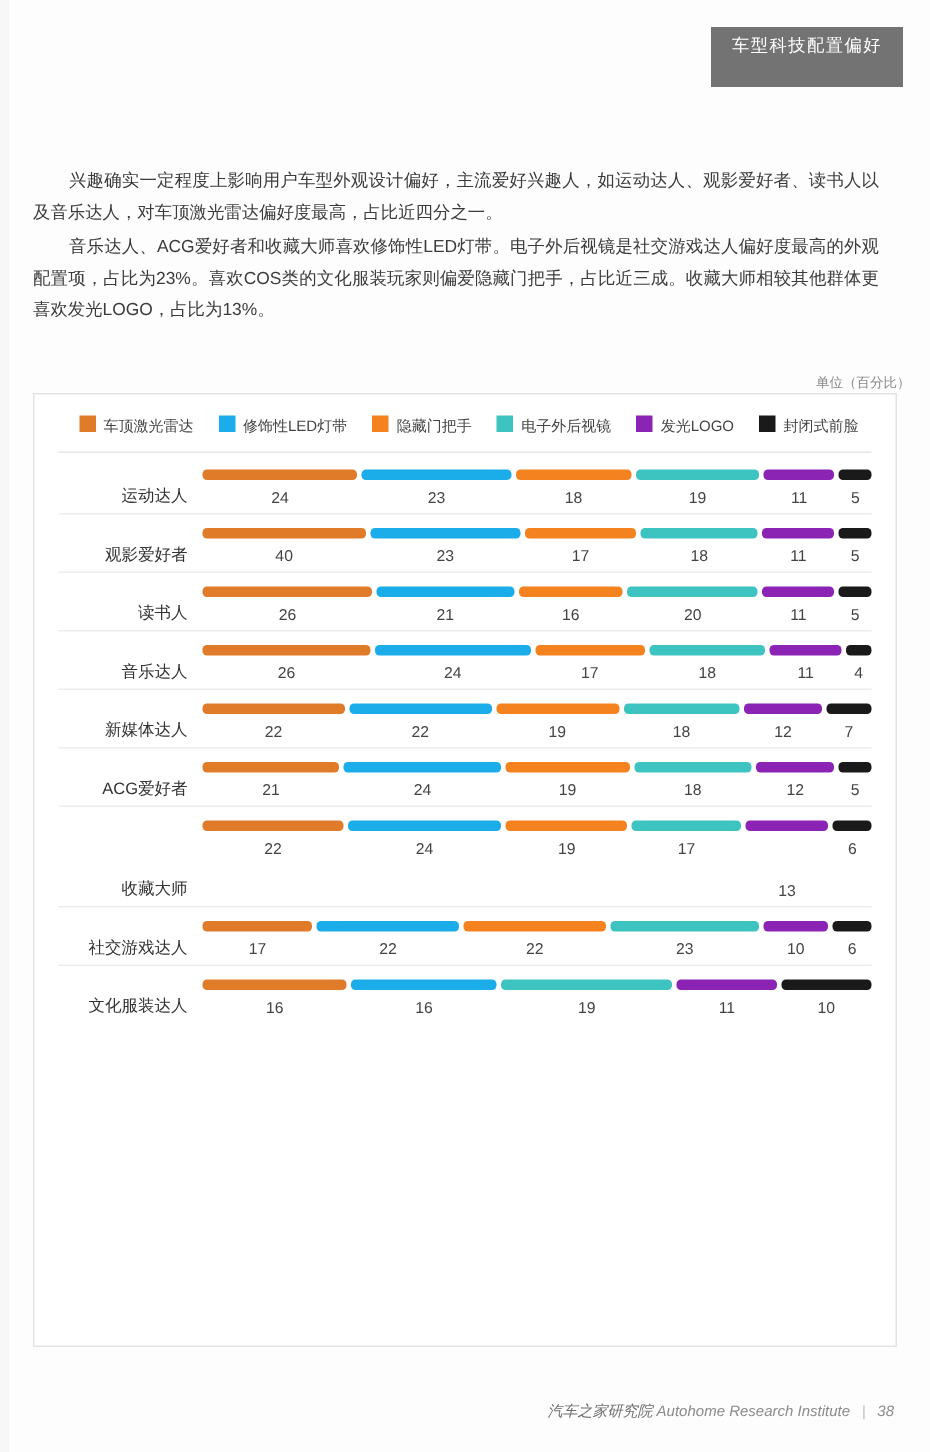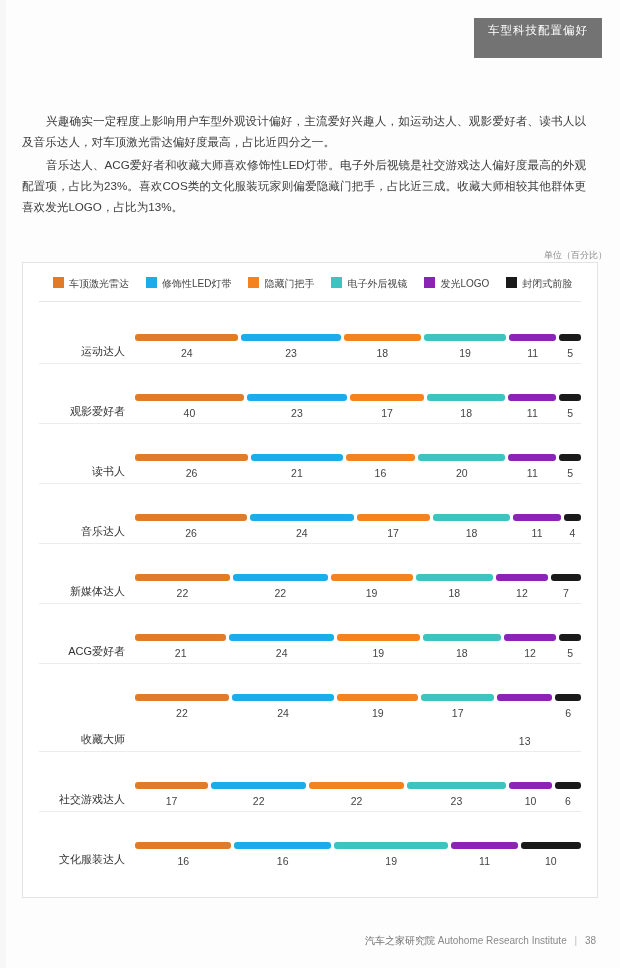--- a/index.html
+++ b/index.html
@@ -95,37 +95,37 @@
   }
   .row:last-child{border-bottom:none;}
   .row-label{
     width:86px;flex:0 0 86px;
     text-align:right;
     padding-right:10px;
     font-size:11px;
     color:#333;
   }
   .row-bars{
-    flex:1;display:flex;align-items:flex-start;margin-top:21px;
+    flex:1;display:flex;align-items:flex-start;
   }
   .seg{
     display:flex;flex-direction:column;align-items:center;
   }
   .seg .bar{
     height:7px;width:100%;border-radius:3px;
   }
   .seg .val{
     font-size:10.5px;color:#444;margin-top:6px;line-height:12px;
   }
   .seg + .seg{margin-left:3px;}
   
   .footer{
     position:absolute;left:0;right:0;bottom:20px;
     text-align:right;padding-right:24px;
-    font-size:10px;color:#8a8a8a;
+    font-size:10px;color:#8a8a8a;font-style:italic;
   }
   .footer .cn{color:#6f6f6f;}
   .footer .sep{color:#bdbdbd;margin:0 5px;}
   .left-edge{
     position:absolute;left:0;top:0;bottom:0;width:6px;background:#f7f7f7;
   }
 </style>
 </head>
 <body>
 

